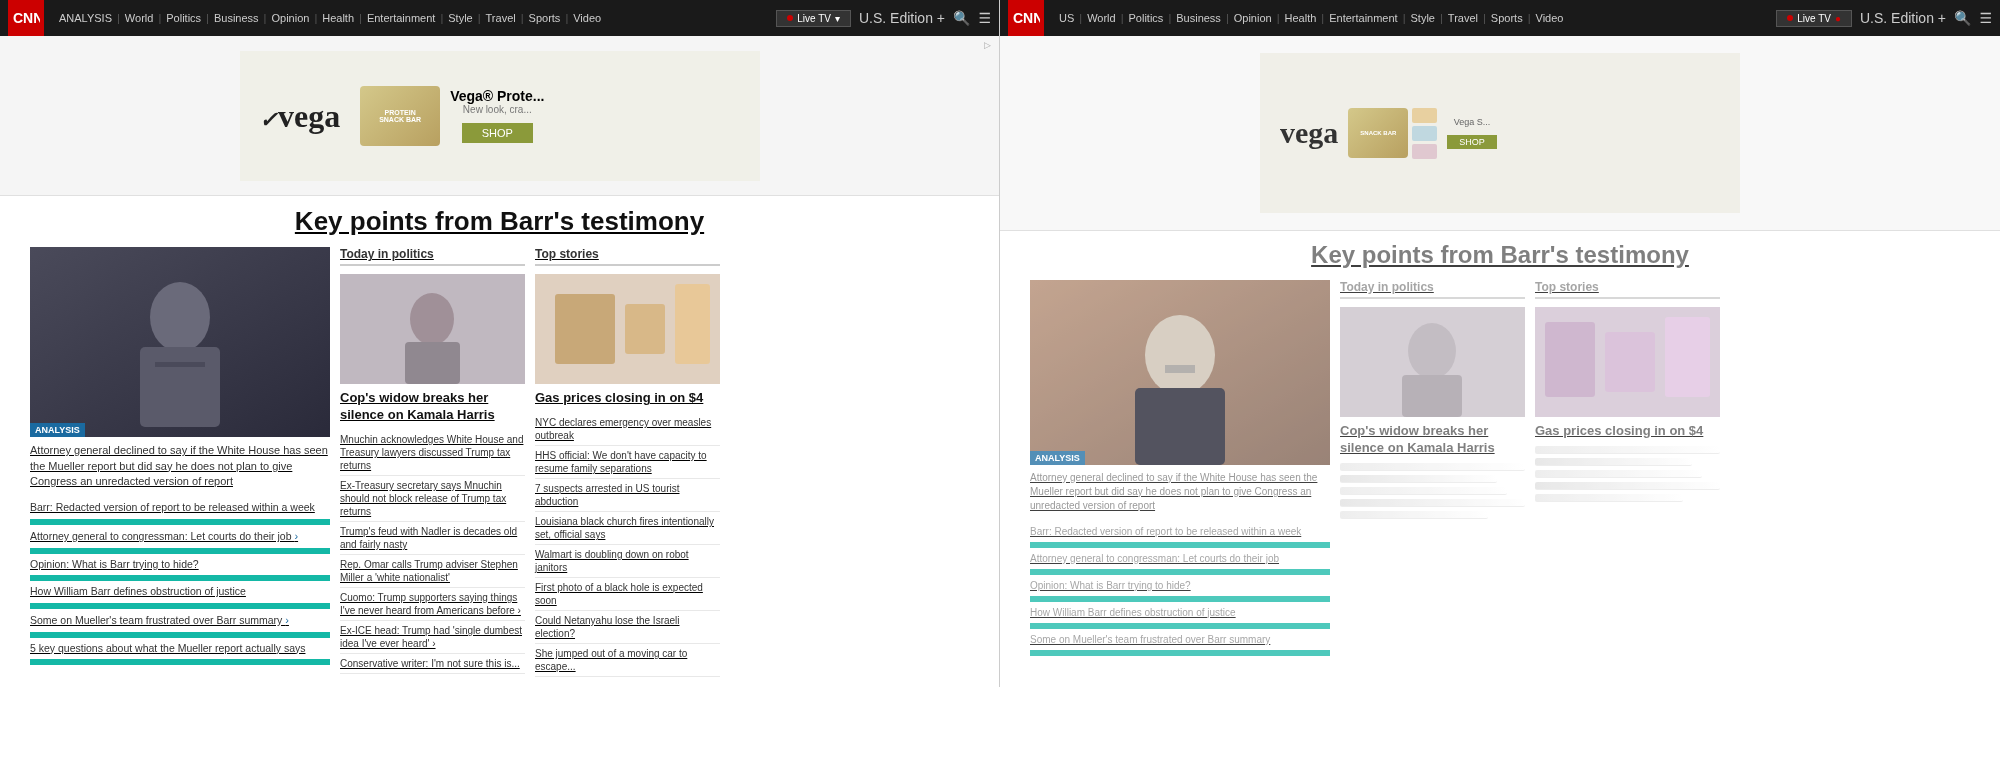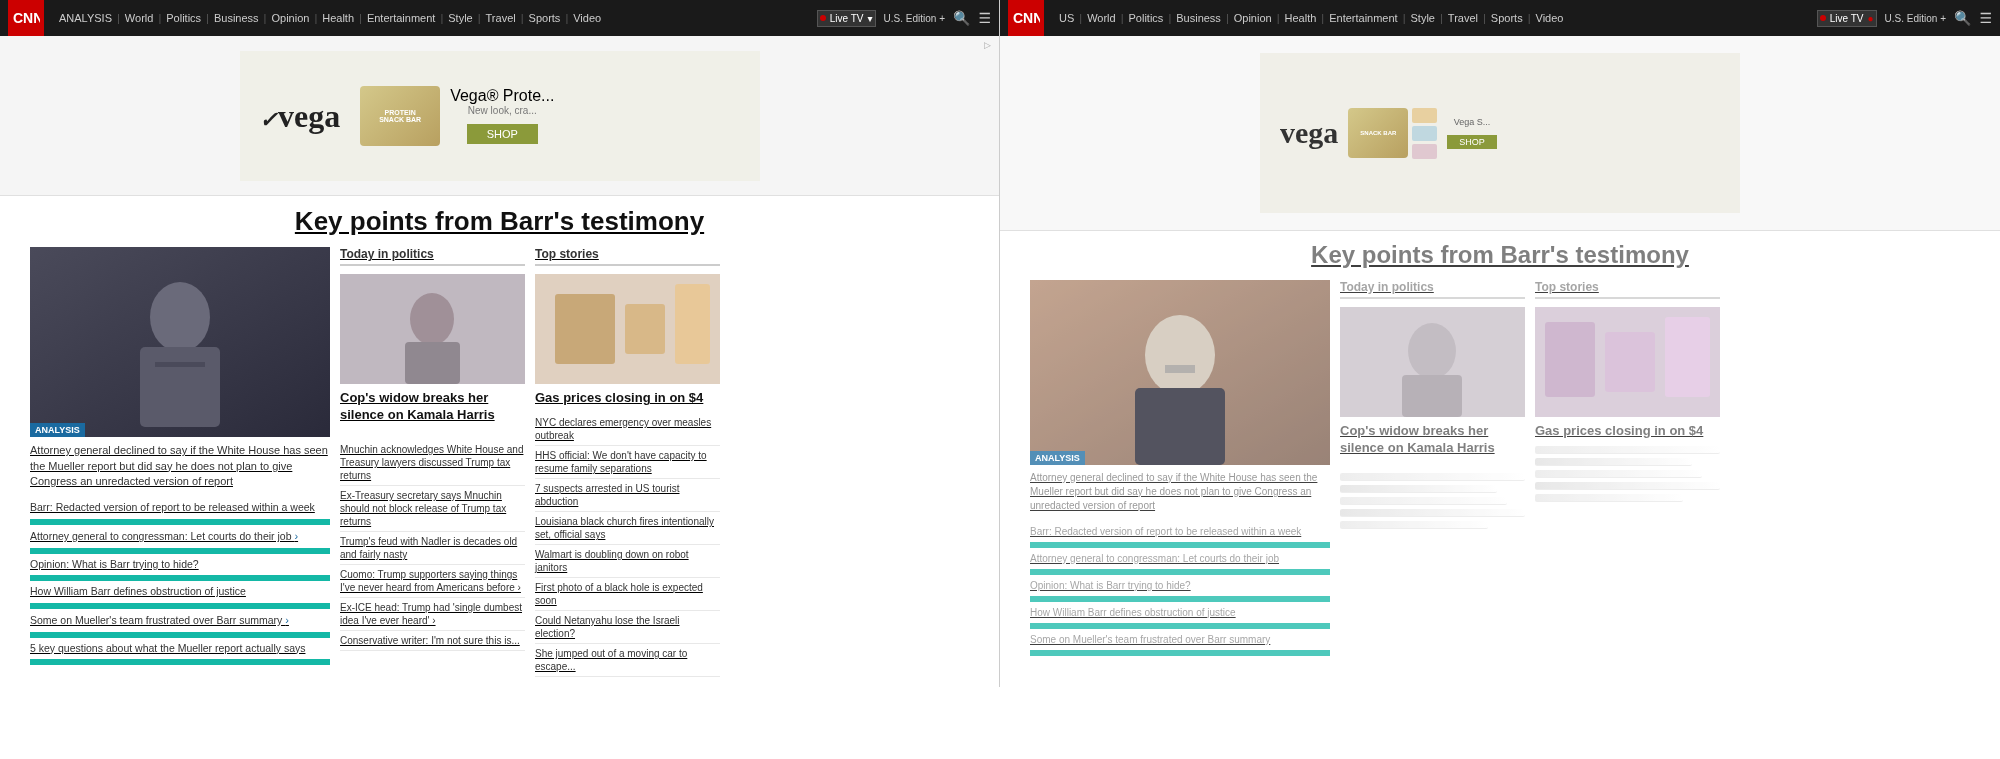--- a/index.html
+++ b/index.html
@@ -11,31 +11,31 @@
     .panel-left { border-right: 1px solid #ccc; }
 
     
     .nav { background: #1a1a1a; height: 36px; display: flex; align-items: center; padding: 0 8px; gap: 6px; }
     .nav-logo { width: 36px; height: 44px; background: #cc0000; display: flex; align-items: center; justify-content: center; margin-right: 4px; }
     .nav-logo svg { width: 28px; height: 20px; }
     .nav-links { display: flex; gap: 0; }
     .nav-link { color: #ccc; font-size: 11px; padding: 0 5px; text-decoration: none; cursor: pointer; }
     .nav-separator { color: #555; font-size: 11px; }
     .nav-right { margin-left: auto; display: flex; align-items: center; gap: 8px; }
-    .live-tv-btn { background: #333; border: 1px solid #555; color: #fff; font-size: 10px; padding: 2px 2px; display: flex; align-items: center; gap: 4px; cursor: pointer; }
+    .live-tv-btn { background: #333; border: 1px solid #555; color: #fff; font-size: 10px; padding: 2px 10px; display: flex; align-items: center; gap: 4px; cursor: pointer; }
     .live-dot { width: 6px; height: 6px; background: #cc0000; border-radius: 50%; }
-    .edition-btn { color: #ccc; font-size: 10px; cursor: pointer; }
+    .edition-btn { color: #ccc; font-size: 14px; cursor: pointer; }
     .search-icon-nav { color: #ccc; font-size: 14px; cursor: pointer; }
     .menu-icon-nav { color: #ccc; font-size: 14px; cursor: pointer; }
 
     
     .ad-banner { background: #f5f5f5; padding: 10px; text-align: center; border-bottom: 1px solid #e0e0e0; height: 160px; display: flex; align-items: center; justify-content: center; position: relative; }
     .ad-inner { display: flex; align-items: center; background: #f0f0e8; width: 520px; height: 130px; padding: 10px 20px; position: relative; }
     .ad-text { margin-left: 10px; }
-    .ad-text .prod-name { font-size: 16px; font-weight: normal; }
+    .ad-text .prod-name { font-size: 14px; font-weight: bold; }
     .ad-text .prod-desc { font-size: 10px; color: #777; }
     .ad-shop-btn { background: #8b9a3a; color: #fff; font-size: 11px; padding: 4px 20px; margin-top: 8px; cursor: pointer; display: inline-block; }
 
     
     .main-content { padding: 10px 30px; text-decoration: underline; }
 
     
     .main-headline { font-size: 26px; font-weight: bold; text-align: center; line-height: 1.2; margin-bottom: 10px; color: #111; }
 
     
@@ -49,21 +49,21 @@
     .featured-links { margin-top: 8px; }
     .featured-link { font-size: 10.5px; color: #333; display: block; padding: 4px 0; border-bottom: 6px solid #14b8a6; line-height: 1.3; }
     .featured-link .arrow { color: #1a6aa0; font-size: 11px; }
 
     
     .middle-column { flex: 0 0 185px; }
     .col-header { font-size: 12px; font-weight: bold; color: #333; border-bottom: 2px solid #ccc; padding-bottom: 3px; margin-bottom: 8px; }
     .middle-article-img { width: 100%; height: 110px; background: #c0b8c0; overflow: hidden; }
     .middle-article-img-inner { width: 100%; height: 100%; background: linear-gradient(135deg, #b0a8b0 0%, #d0c8d0 100%); }
     .middle-article-title { font-size: 13px; font-weight: bold; color: #111; margin-top: 6px; line-height: 1.3; }
-    .middle-article-items { margin-top: 16px; }
+    .middle-article-items { margin-top: 6px; }
     .middle-item { font-size: 10px; color: #333; padding: 3px 0; border-bottom: 1px solid #e8e8e8; line-height: 1.3; }
 
     
     .right-column { flex: 0 0 185px; }
     .right-article-img { width: 100%; height: 110px; background: #e0d0c0; overflow: hidden; }
     .right-article-img-inner { width: 100%; height: 100%; background: linear-gradient(135deg, #d0c0b0 0%, #e8d8c8 100%); }
     .right-article-title { font-size: 13px; font-weight: bold; color: #111; margin-top: 6px; line-height: 1.3; }
     .right-article-items { margin-top: 6px; }
     .right-item { font-size: 10px; color: #333; padding: 3px 0; border-bottom: 1px solid #e8e8e8; line-height: 1.3; }
 
@@ -203,20 +203,21 @@
                 <ellipse cx="92" cy="45" rx="22" ry="26" fill="#a09098"></ellipse>
                 <rect x="65" y="68" width="55" height="42" rx="4" fill="#908890"></rect>
               </svg>
             </div>
           </div>
           <div class="middle-article-title">Cop's widow breaks her silence on Kamala Harris</div>
           <div class="middle-article-items">
             <div class="middle-item">Mnuchin acknowledges White House and Treasury lawyers discussed Trump tax returns</div>
             <div class="middle-item">Ex-Treasury secretary says Mnuchin should not block release of Trump tax returns</div>
             <div class="middle-item">Trump's feud with Nadler is decades old and fairly nasty</div>
+            <div class="middle-item">Rep. Omar calls Trump adviser Stephen Miller a 'white nationalist'</div>
             <div class="middle-item">Cuomo: Trump supporters saying things I've never heard from Americans before ›</div>
             <div class="middle-item">Ex-ICE head: Trump had 'single dumbest idea I've ever heard' ›</div>
             <div class="middle-item">Conservative writer: I'm not sure this is...</div>
           </div>
         </div>
 
         <div class="right-column">
           <div class="col-header">Top stories</div>
           <div class="right-article-img">
             <div class="right-article-img-inner">

